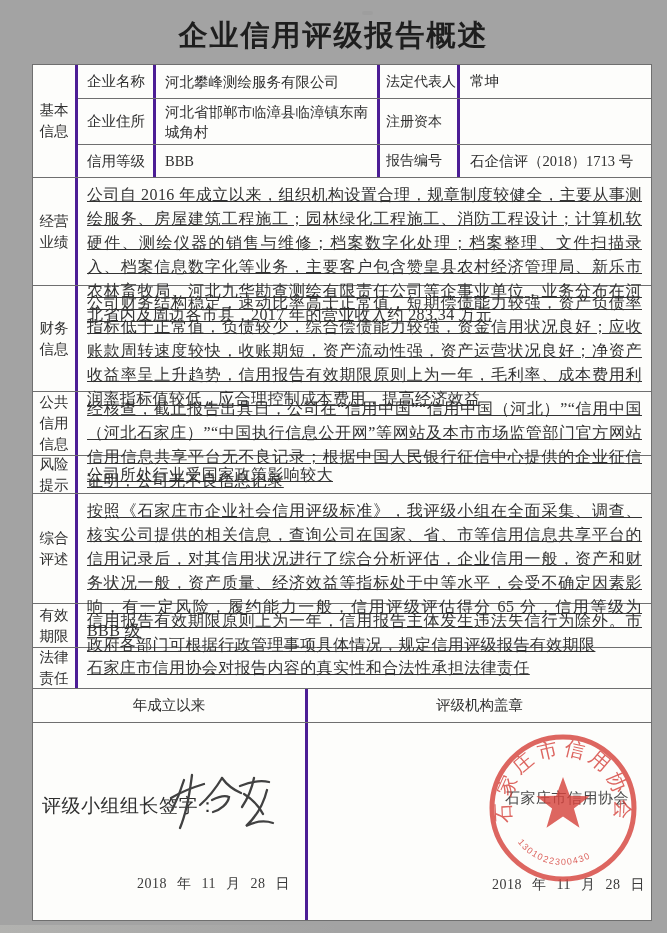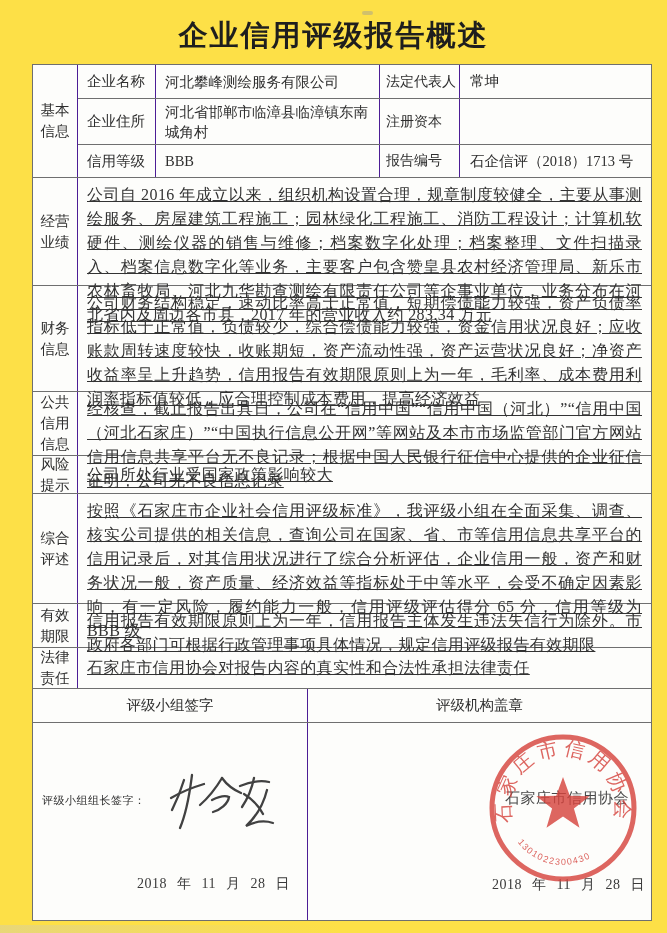--- a/index.html
+++ b/index.html
@@ -1,32 +1,32 @@
 <!DOCTYPE html>
 <html><head>
 <meta charset="utf-8">
 <style>
   html,body{margin:0;padding:0;background:#ffffff;}
   .page{
-    position:relative;width:667px;height:933px;background:#fde047;
+    position:relative;width:667px;height:933px;background:#a3a3a3;
     font-family:"Liberation Serif","DejaVu Serif",serif;color:#2e2e2e;overflow:hidden;
   }
   *{box-sizing:border-box;}
   
   .doc-title{
     position:absolute;top:16px;left:0;width:100%;text-align:center;
     font-size:29px;font-weight:bold;letter-spacing:2px;color:#1e1e1e;margin:0;
   }
   .smudge{position:absolute;left:362px;top:11px;width:11px;height:4px;background:#9a9a9a;border-radius:2px;opacity:.45;}
   .scan-shade{position:absolute;left:0;top:925px;width:340px;height:8px;background:linear-gradient(to right,#c9c9c3,transparent);opacity:.4;}
   
   .doc-table{position:absolute;left:32px;top:64px;width:620px;border:1px solid #6f6f6f;background:#fdfdfb;}
   .b-row{display:flex;}
   .bb{border-bottom:1px solid #6f6f6f;}
-  .br{border-right:1px solid #4c1d95;}
+  .br{border-right:3px solid #4c1d95;}
   .cell{display:flex;align-items:center;font-size:14.5px;}
   .label-col{width:45px;flex:none;justify-content:center;text-align:center;line-height:21px;padding:0 6px;}
   .colB{width:78px;flex:none;padding-left:9px;}
   .colC{width:224px;flex:none;padding:2px 9px;line-height:20px;}
   .colD{width:80px;flex:none;padding-left:6px;font-size:14px;}
   .colE{flex:1;padding-left:10px;}
   .h34{height:34px;} .h46{height:46px;} .h32{height:32px;}
   .basic-right{flex:1;display:flex;flex-direction:column;}
   
   .sec-text{
@@ -37,21 +37,21 @@
   .sec108{height:108px;} .sec106{height:106px;} .sec64{height:64px;}
   .sec38{height:38px;} .sec110{height:110px;} .sec44{height:44px;} .sec41{height:41px;}
   
   .sig-header{display:flex;height:34px;}
   .sig-header .cell{justify-content:center;font-size:14.5px;}
   .sig-h-left{width:275px;flex:none;}
   .sig-h-right{flex:1;}
   .sig-body{display:flex;height:197px;}
   .sig-left{width:275px;flex:none;position:relative;}
   .sig-right{flex:1;position:relative;text-align:right;}
-  .leader-label{position:absolute;left:9px;top:70px;font-size:11px;letter-spacing:.5px;}
+  .leader-label{position:absolute;left:9px;top:70px;font-size:19px;letter-spacing:.5px;}
   .hand-sign{position:absolute;left:136px;top:48px;}
   .date{position:absolute;font-size:14px;word-spacing:6px;letter-spacing:.5px;color:#3a3a3a;}
   .date-left{left:104px;top:152px;}
   .date-right{left:184px;top:153px;}
   .org-print{position:absolute;left:197px;top:66px;font-size:15px;letter-spacing:.5px;color:#474747;z-index:1;white-space:nowrap;}
   .seal{position:absolute;left:176px;top:6px;z-index:2;opacity:.82;}
 </style>
 </head>
 <body>
 
@@ -114,21 +114,21 @@
       <div class="cell label-col br">有效期限</div>
       <div class="sec-text">信用报告有效期限原则上为一年，信用报告主体发生违法失信行为除外。市政府各部门可根据行政管理事项具体情况，规定信用评级报告有效期限</div>
     </div>
 
     <div class="b-row bb sec41">
       <div class="cell label-col br">法律责任</div>
       <div class="sec-text v-center">石家庄市信用协会对报告内容的真实性和合法性承担法律责任</div>
     </div>
 
     <div class="sig-header bb">
-      <div class="cell sig-h-left br">评级小组签字</div>
+      <div class="cell sig-h-left br">年成立以来</div>
       <div class="cell sig-h-right">评级机构盖章</div>
     </div>
 
     <div class="sig-body">
       <div class="sig-left br">
         <span class="leader-label">评级小组组长签字：</span>
         <svg class="hand-sign" width="112" height="64" viewBox="0 0 112 64">
           <g fill="none" stroke="#414141" stroke-width="2.3" stroke-linecap="round">
             <path d="M15,9 C12,19 7,31 3,39"></path>
             <path d="M2,27 C12,21 25,16 35,13"></path>

